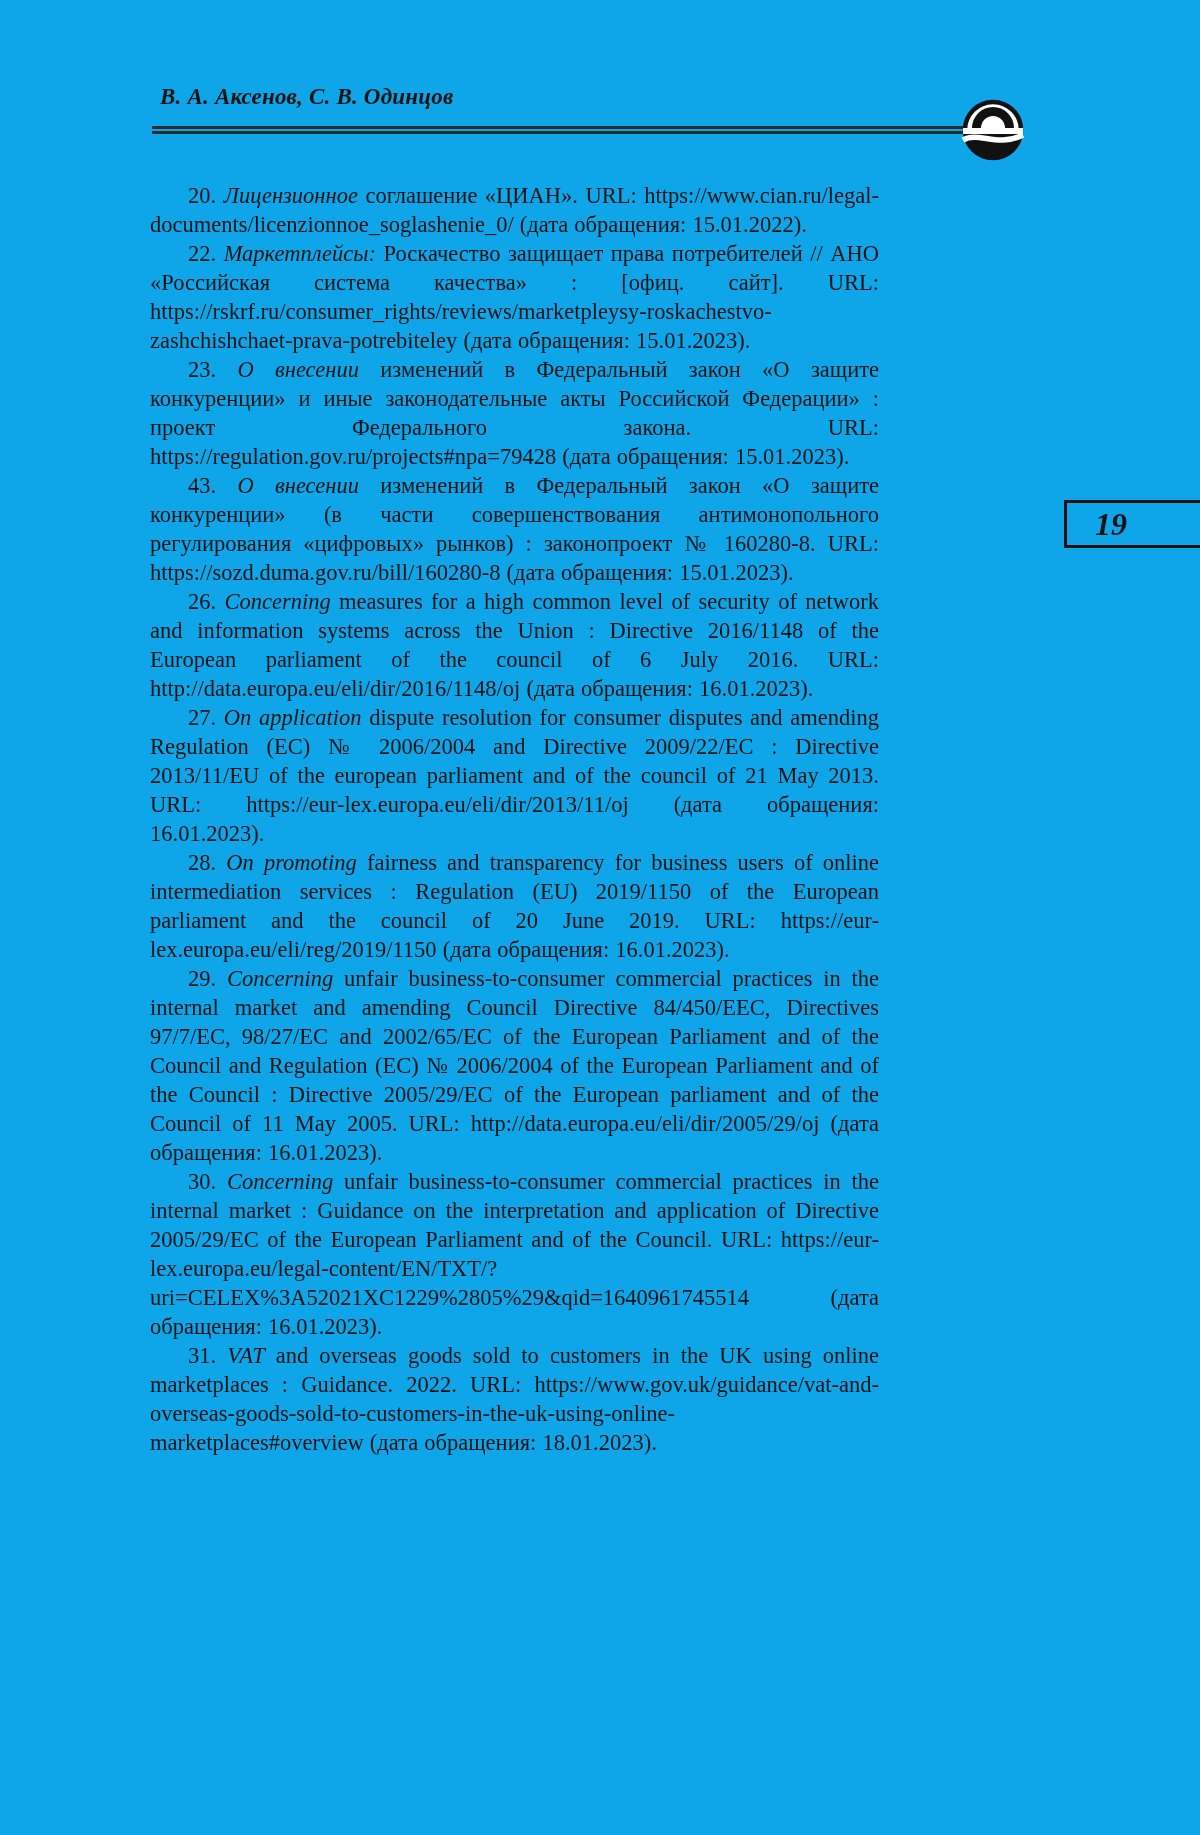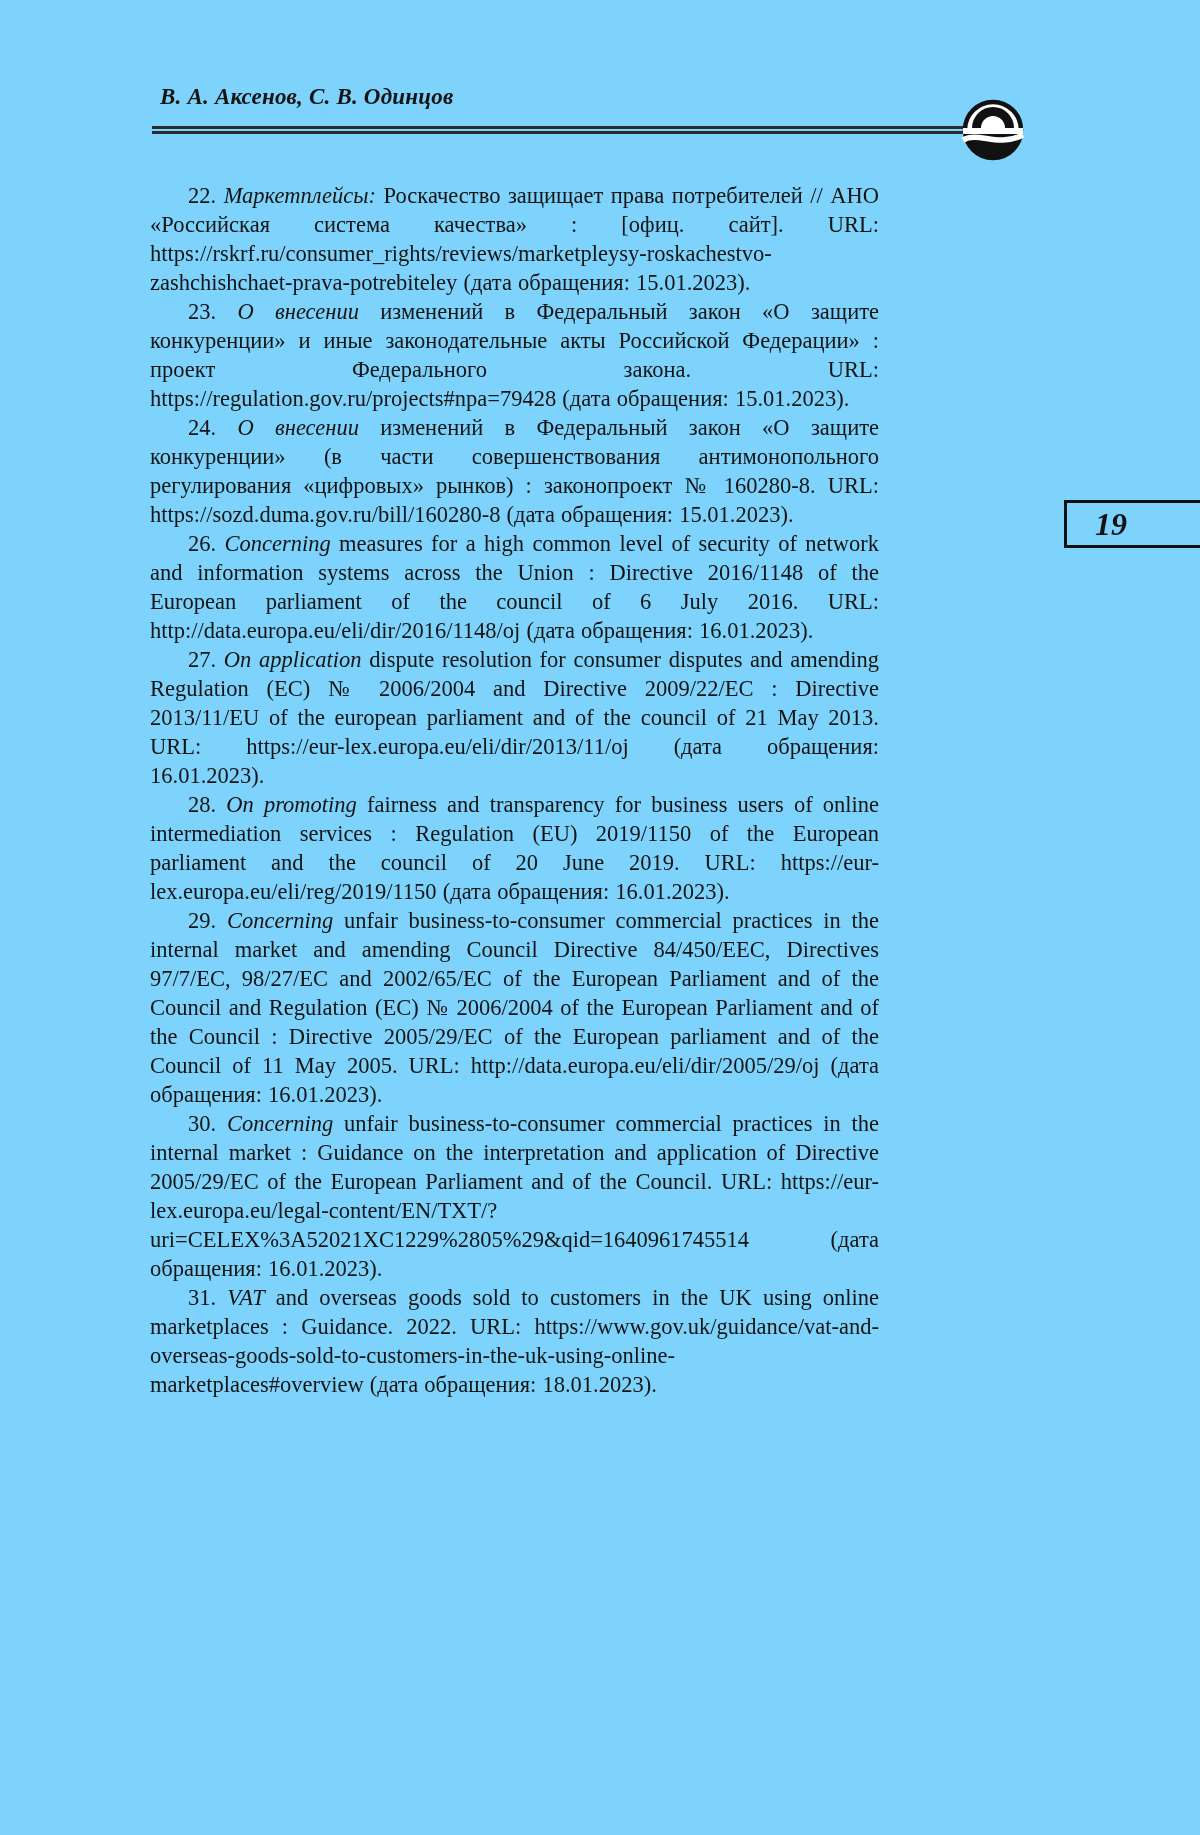--- a/index.html
+++ b/index.html
@@ -1,19 +1,19 @@
 <!DOCTYPE html>
 <html lang="ru"><head>
 <meta charset="utf-8">
 <style>
   html,body{margin:0;padding:0;background:#e8e8e8;}
   .page{
     position:relative;
     width:1200px;height:1835px;
-    background:#7dd3fc;
+    background:#0ea5e9;
     font-family:"Liberation Serif", serif;
     color:#141414;
     overflow:hidden;
   }
   .authors{
     position:absolute;left:160px;top:84px;
     font-size:23px;font-weight:bold;font-style:italic;
     letter-spacing:.2px;white-space:nowrap;
   }
   .rule{
@@ -59,23 +59,24 @@
     <path d="M 11 30 A 21 21 0 0 1 53 30 L 44 30 A 12 12 0 0 0 20 30 Z" fill="#111"></path>
     <path d="M 5 36 L 59 36 A 27.5 27.5 0 0 1 5 36 Z" fill="#111"></path>
     <path d="M 2 42 C 18 33, 36 50, 62 37" stroke="#ffffff" stroke-width="5.5" fill="none"></path>
   </svg>
 
   <div class="pagebox">
     <span class="num">19</span>
   </div>
 
   <div class="refs">
+    <p class="ref"><span>20.</span> <span class="lead">Лицензионное</span><span> соглашение «ЦИАН». URL: https://www.cian.ru/legal-documents/licenzionnoe_soglashenie_0/ (дата обращения: 15.01.2022).</span></p>
     <p class="ref"><span>22.</span> <span class="lead">Маркетплейсы:</span><span> Роскачество защищает права потребителей // АНО «Российская система качества» : [офиц. сайт]. URL: https://rskrf.ru/consumer_rights/reviews/marketpleysy-roskachestvo-zashchishchaet-prava-potrebiteley (дата обращения: 15.01.2023).</span></p>
     <p class="ref"><span>23.</span> <span class="lead">О внесении</span><span> изменений в Федеральный закон «О защите конкуренции» и иные законодательные акты Российской Федерации» : проект Федерального закона. URL: https://regulation.gov.ru/projects#npa=79428 (дата обращения: 15.01.2023).</span></p>
-    <p class="ref"><span>24.</span> <span class="lead">О внесении</span><span> изменений в Федеральный закон «О защите конкуренции» (в части совершенствования антимонопольного регулирования «цифровых» рынков) : законопроект № 160280-8. URL: https://sozd.duma.gov.ru/bill/160280-8 (дата обращения: 15.01.2023).</span></p>
+    <p class="ref"><span>43.</span> <span class="lead">О внесении</span><span> изменений в Федеральный закон «О защите конкуренции» (в части совершенствования антимонопольного регулирования «цифровых» рынков) : законопроект № 160280-8. URL: https://sozd.duma.gov.ru/bill/160280-8 (дата обращения: 15.01.2023).</span></p>
     <p class="ref"><span>26.</span> <span class="lead">Concerning</span><span> measures for a high common level of security of network and information systems across the Union : Directive 2016/1148 of the European parliament of the council of 6 July 2016. URL: http://data.europa.eu/eli/dir/2016/1148/oj (дата обращения: 16.01.2023).</span></p>
     <p class="ref"><span>27.</span> <span class="lead">On application</span><span> dispute resolution for consumer disputes and amending Regulation (EC) № 2006/2004 and Directive 2009/22/EC : Directive 2013/11/EU of the european parliament and of the council of 21 May 2013. URL: https://eur-lex.europa.eu/eli/dir/2013/11/oj (дата обращения: 16.01.2023).</span></p>
     <p class="ref"><span>28.</span> <span class="lead">On promoting</span><span> fairness and transparency for business users of online intermediation services : Regulation (EU) 2019/1150 of the European parliament and the council of 20 June 2019. URL: https://eur-lex.europa.eu/eli/reg/2019/1150 (дата обращения: 16.01.2023).</span></p>
     <p class="ref"><span>29.</span> <span class="lead">Concerning</span><span> unfair business-to-consumer commercial practices in the internal market and amending Council Directive 84/450/EEC, Directives 97/7/EC, 98/27/EC and 2002/65/EC of the European Parliament and of the Council and Regulation (EC) № 2006/2004 of the European Parliament and of the Council : Directive 2005/29/EC of the European parliament and of the Council of 11 May 2005. URL: http://data.europa.eu/eli/dir/2005/29/oj (дата обращения: 16.01.2023).</span></p>
     <p class="ref"><span>30.</span> <span class="lead">Concerning</span><span> unfair business-to-consumer commercial practices in the internal market : Guidance on the interpretation and application of Directive 2005/29/EC of the European Parliament and of the Council. URL: https://eur-lex.europa.eu/legal-content/EN/TXT/?uri=CELEX%3A52021XC1229%2805%29&amp;qid=1640961745514 (дата обращения: 16.01.2023).</span></p>
     <p class="ref"><span>31.</span> <span class="lead">VAT</span><span> and overseas goods sold to customers in the UK using online marketplaces : Guidance. 2022. URL: https://www.gov.uk/guidance/vat-and-overseas-goods-sold-to-customers-in-the-uk-using-online-marketplaces#overview (дата обращения: 18.01.2023).</span></p>
   </div>
 
 </div>
 

